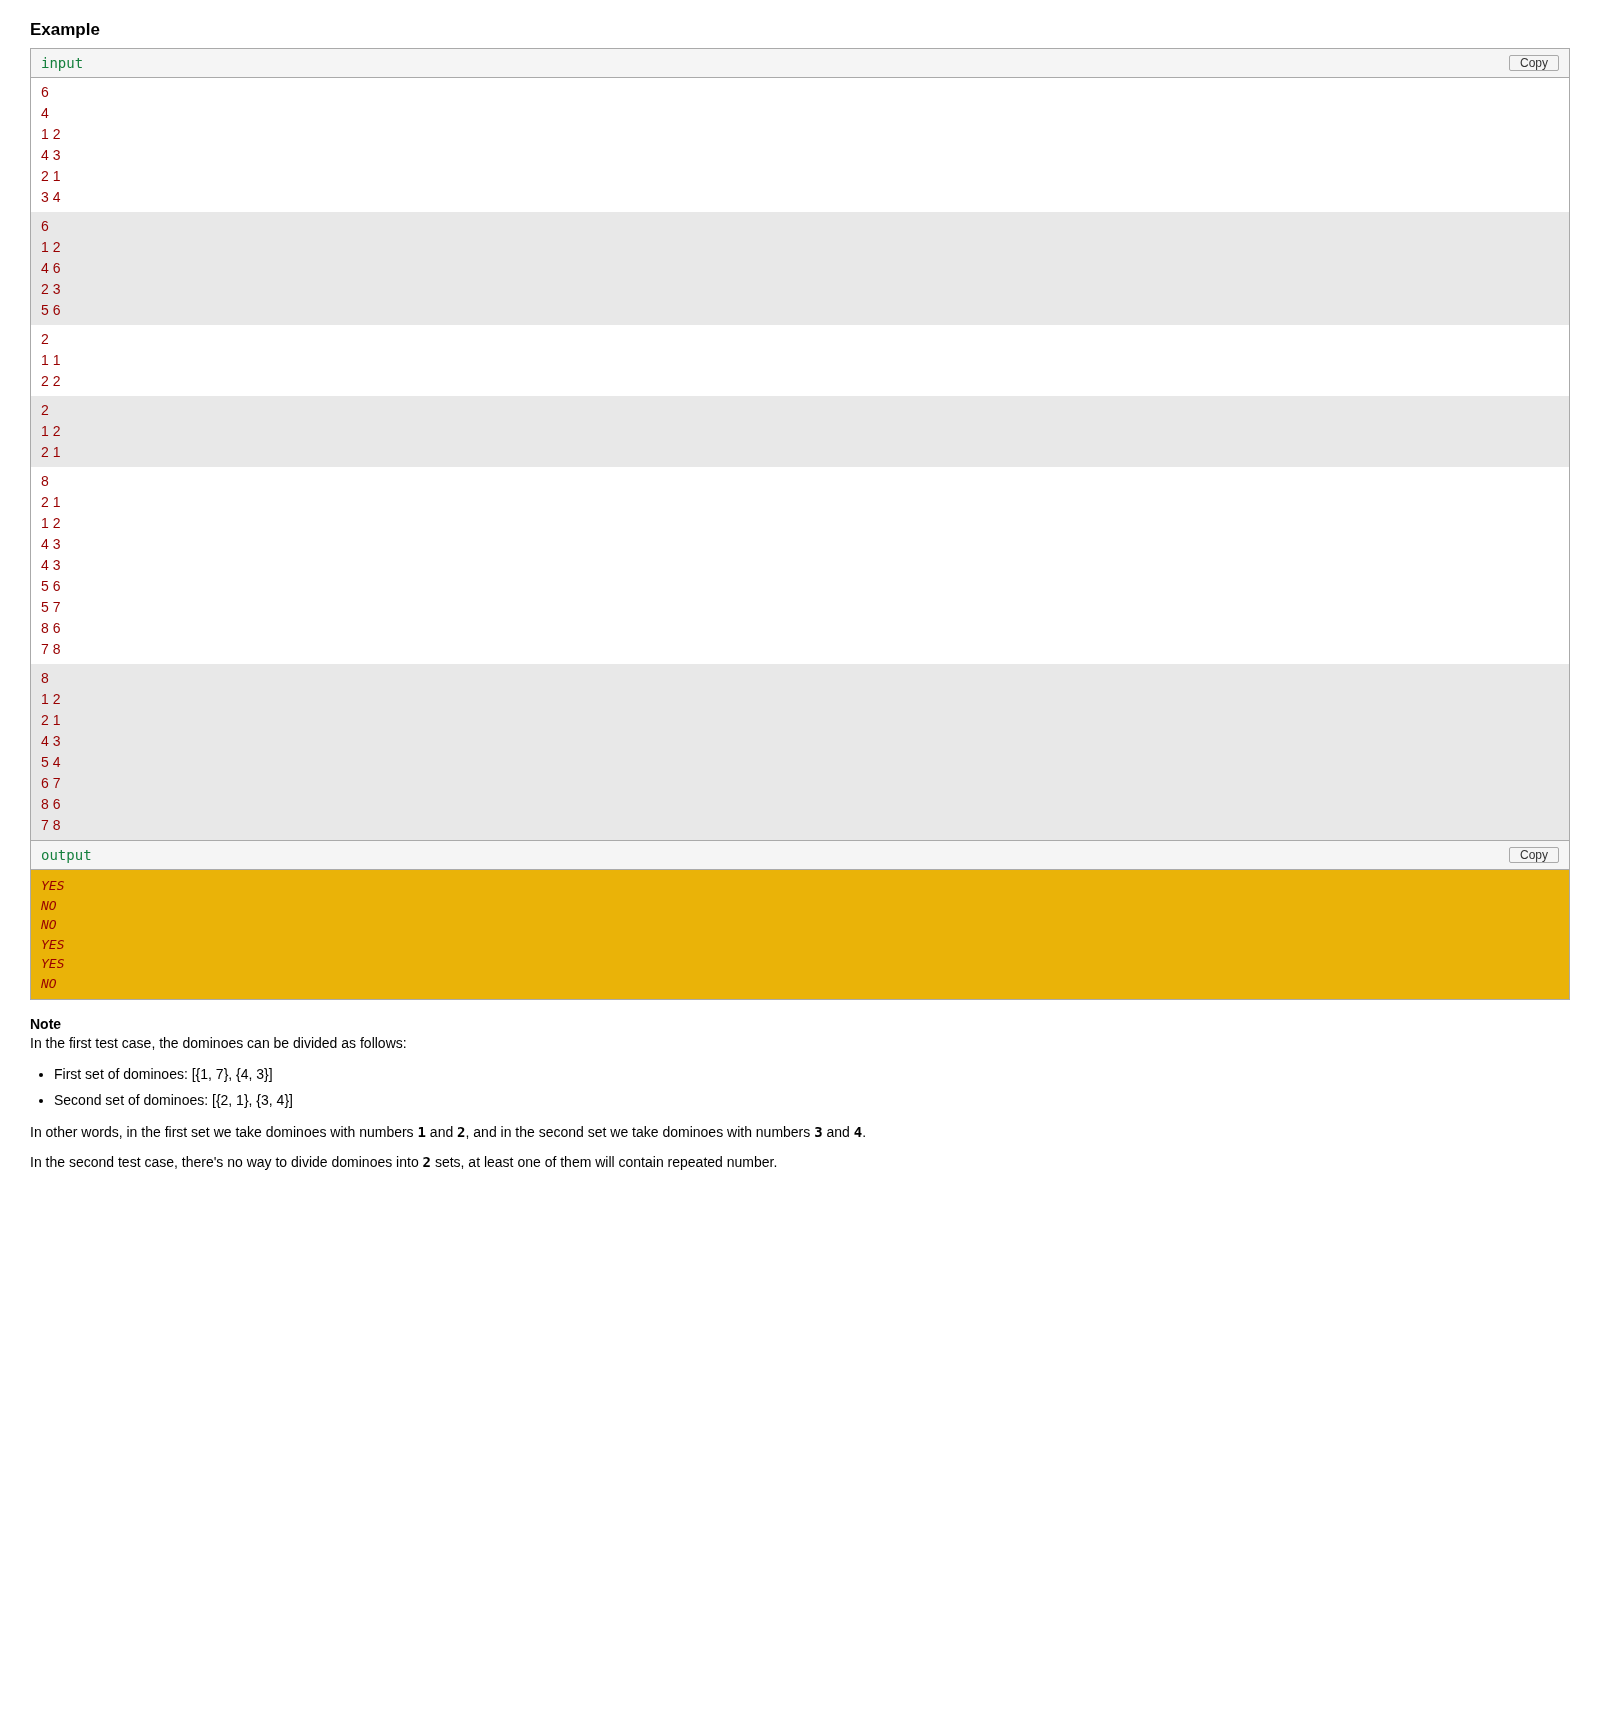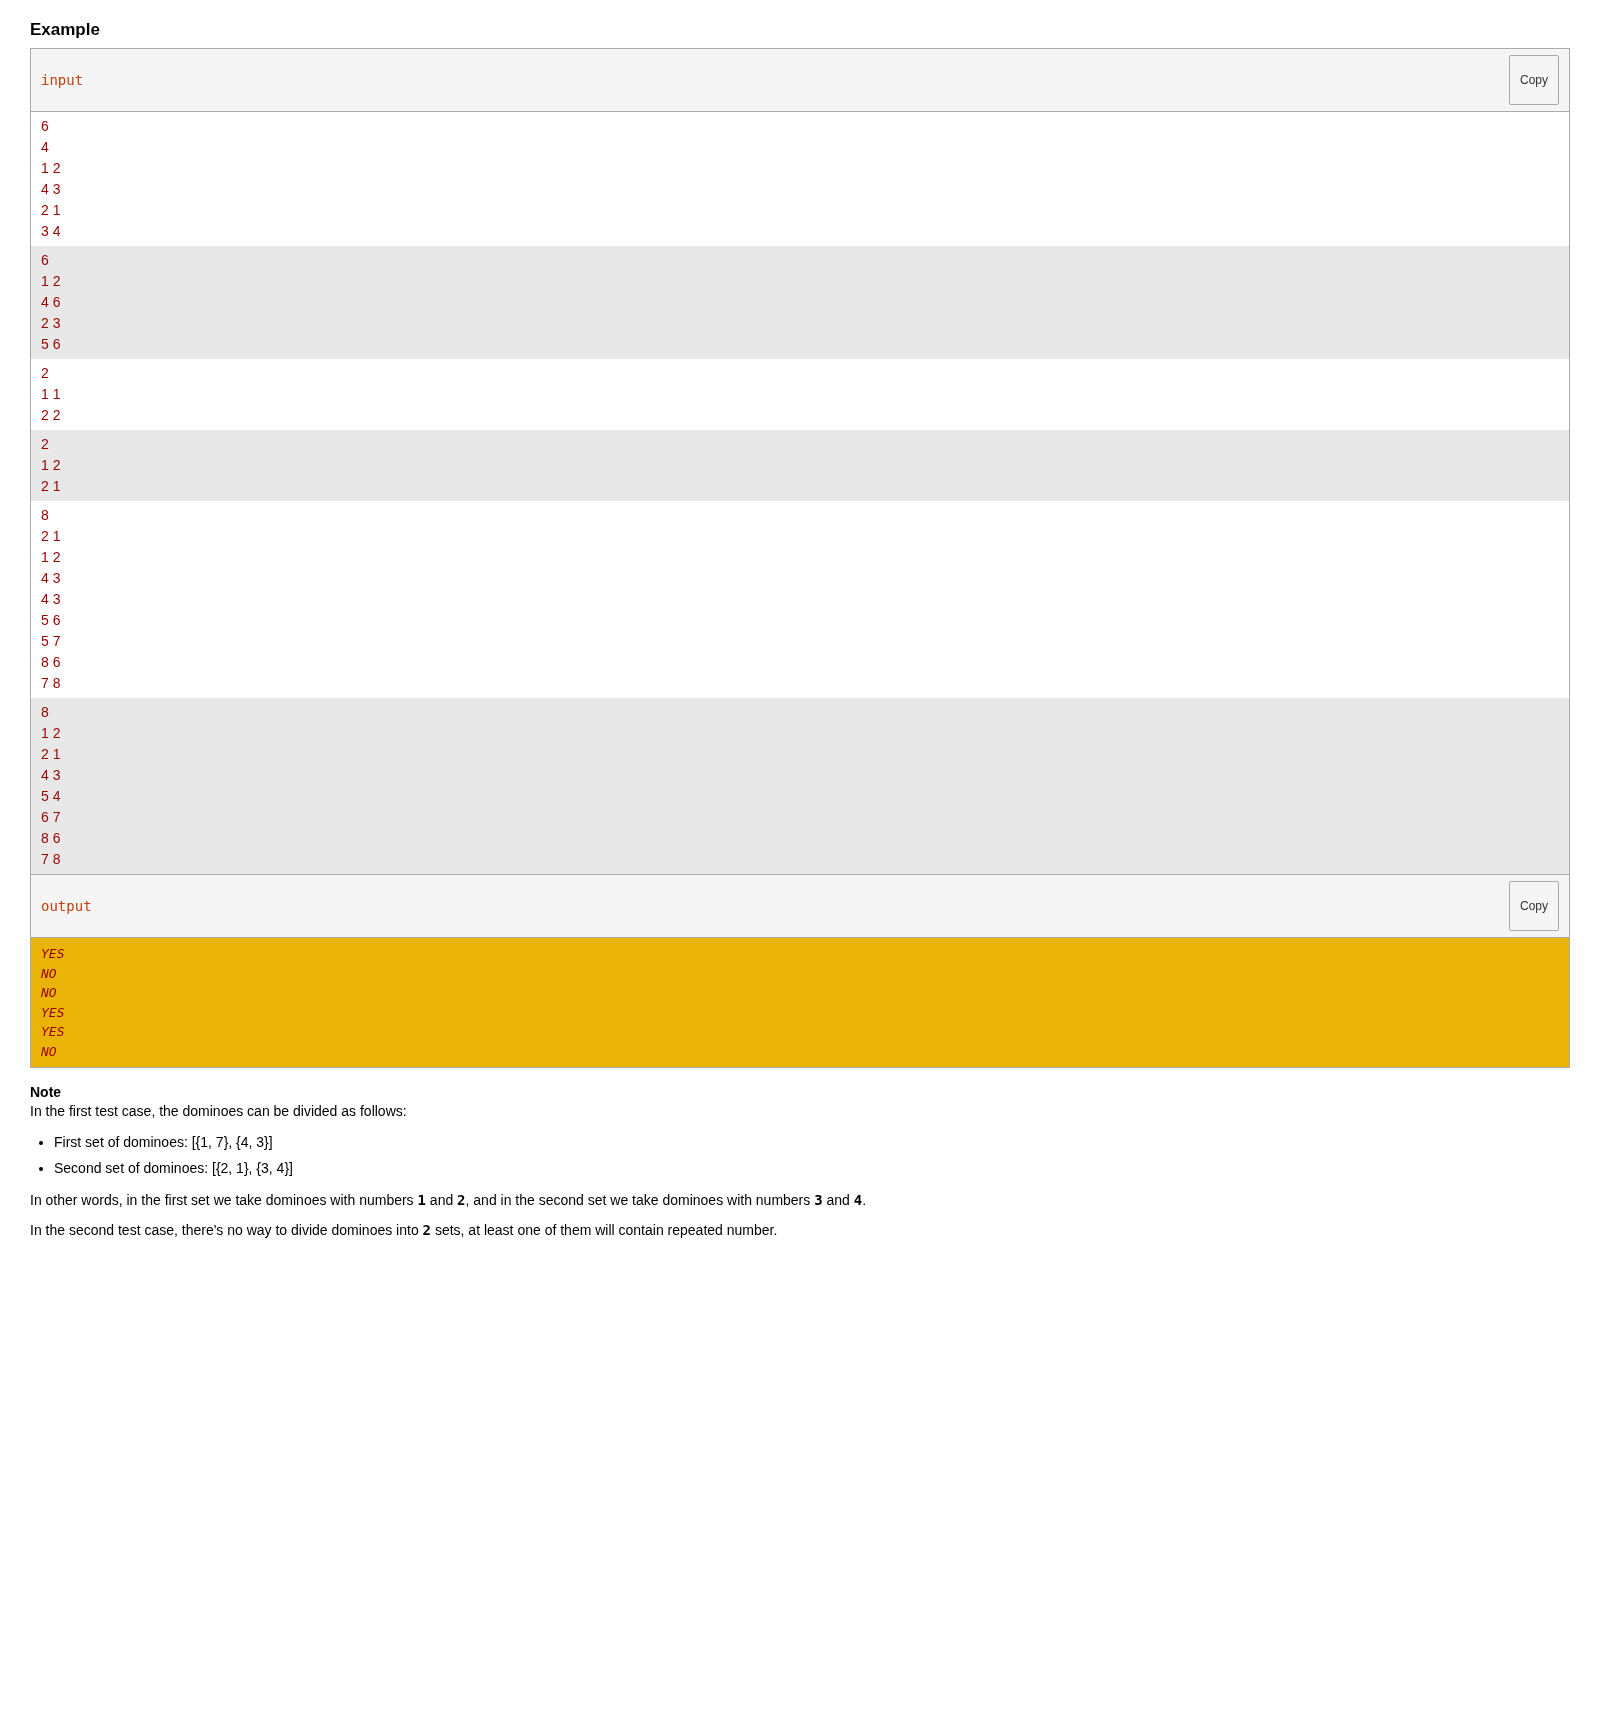--- a/index.html
+++ b/index.html
@@ -33,28 +33,28 @@
       justify-content: space-between;
       align-items: center;
       padding: 6px 10px;
       background: #f5f5f5;
       border-bottom: 1px solid #aaa;
     }
 
     .io-label {
       font-family: monospace;
       font-size: 14px;
-      color: #c2410c;
+      color: #15803d;
     }
 
     .copy-button {
       border: 1px solid #aaa;
       background: #f5f5f5;
       color: #333;
-      padding: 17px 10px;
+      padding: 0 10px;
       font-size: 12px;
       cursor: pointer;
       border-radius: 2px;
     }
 
     .io-content {
       padding: 6px 10px;
       font-family: monospace;
       font-size: 13px;
       line-height: 1.5;

